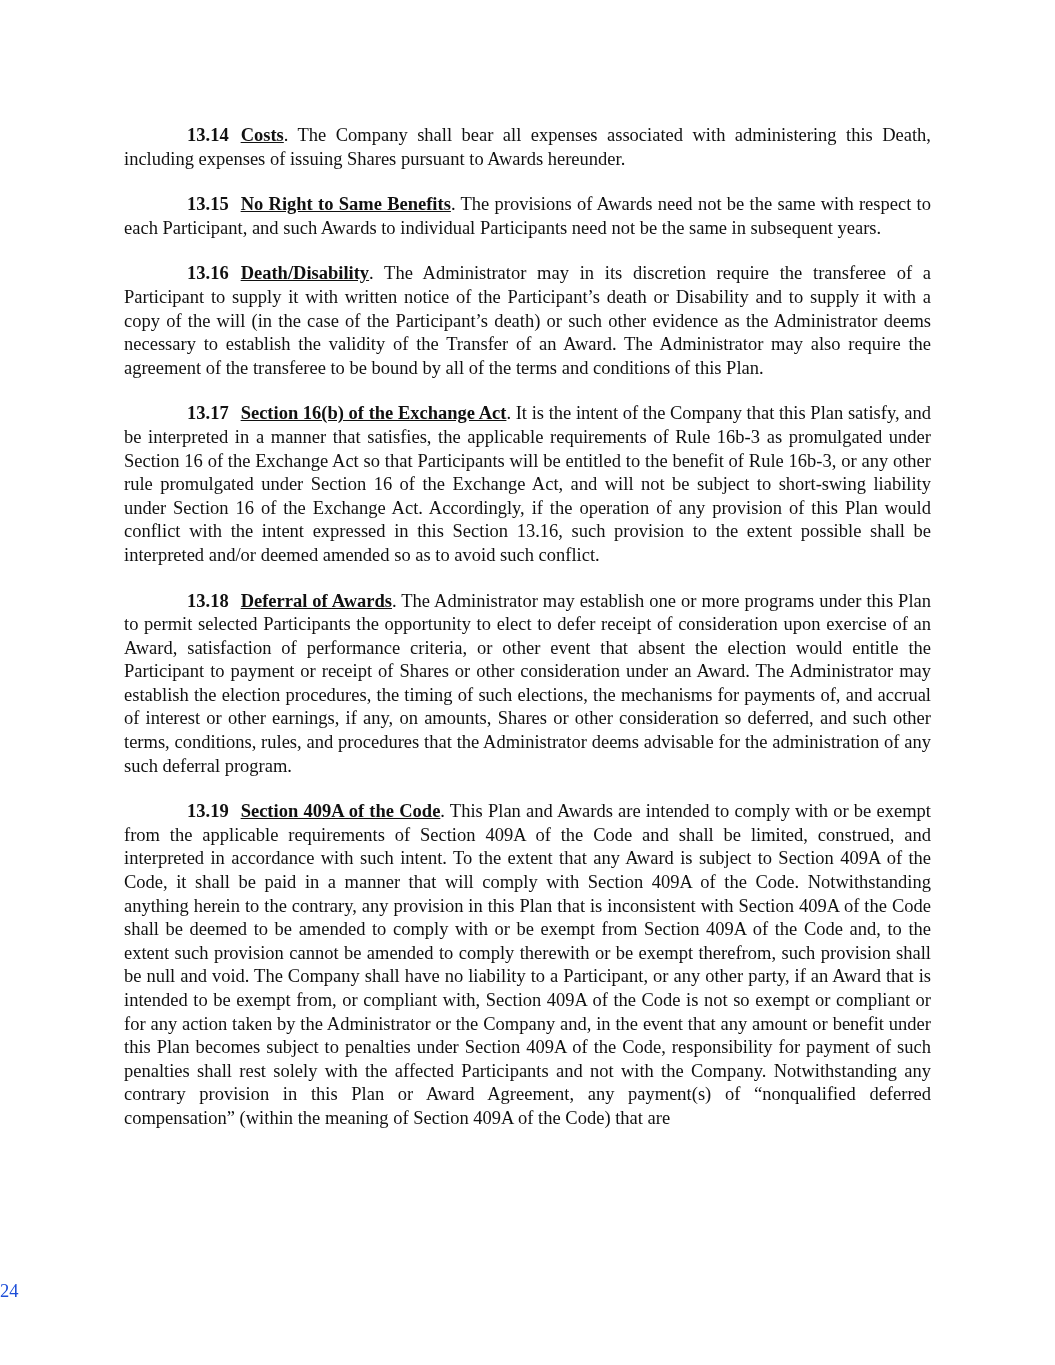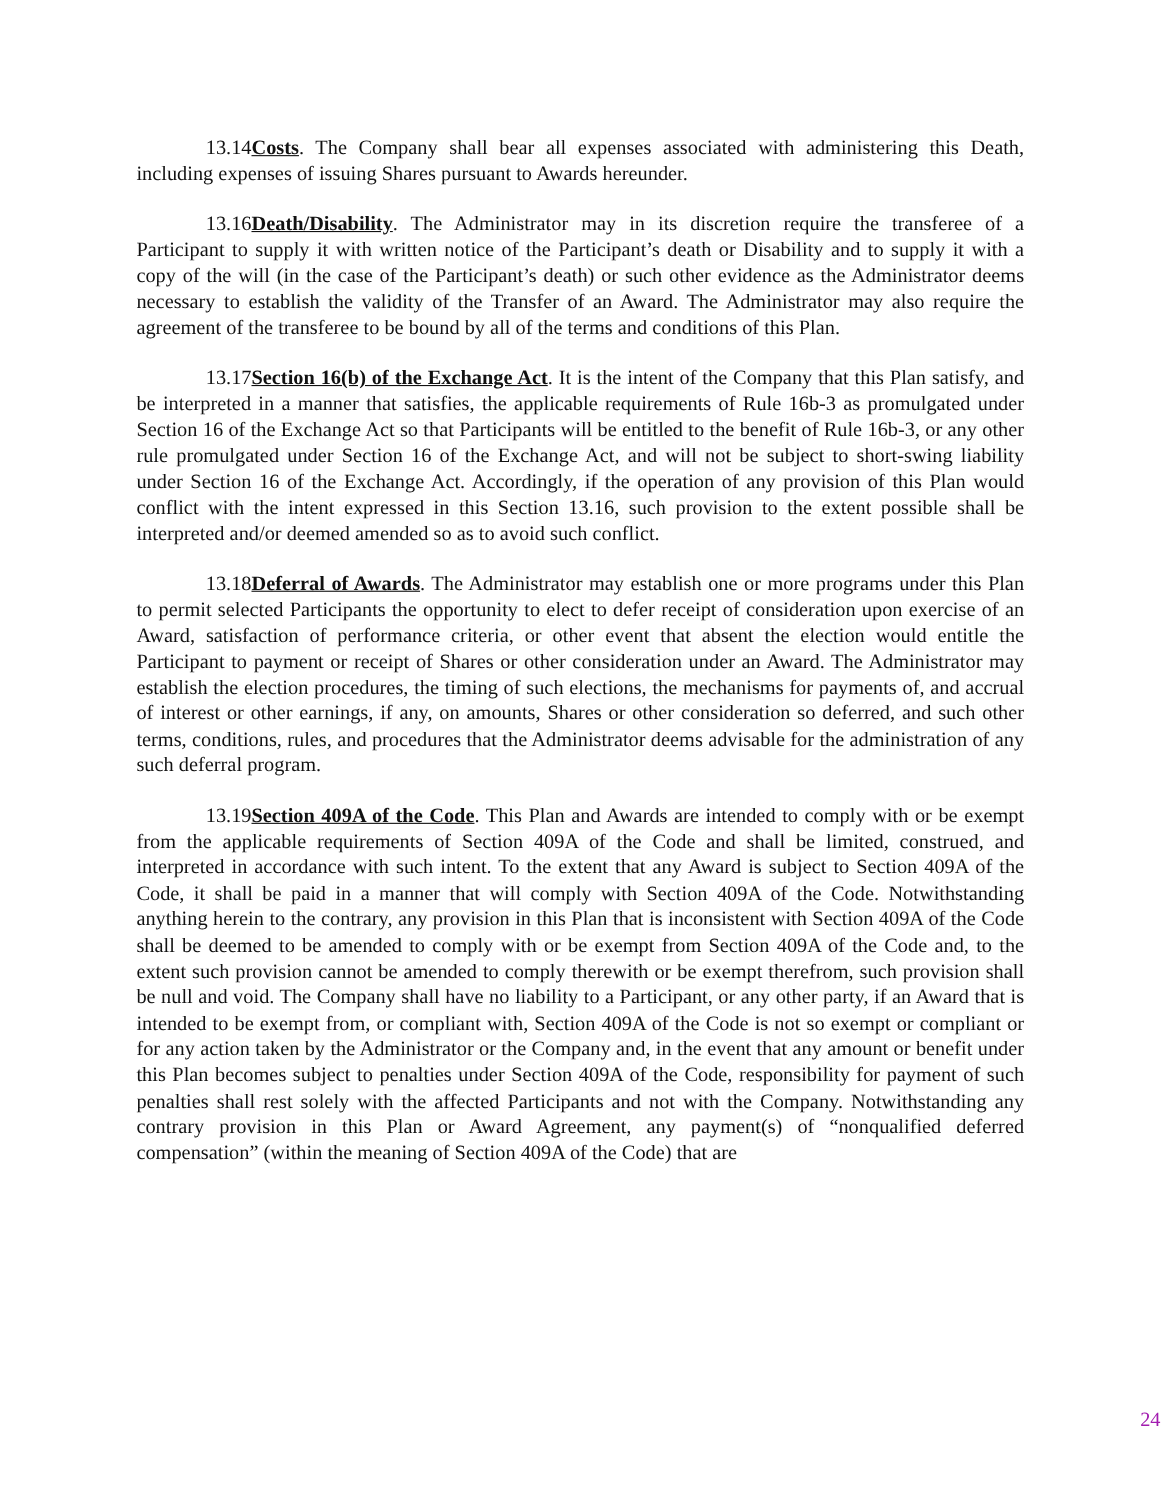--- a/index.html
+++ b/index.html
@@ -3,32 +3,33 @@
 <meta charset="utf-8">
 <style>
   html, body { margin: 0; padding: 0; background: #ffffff; }
   body { width: 1055px; height: 1365px; position: relative; overflow: hidden; }
   .page {
     position: absolute; left: 124px; top: 124px; width: 807px;
     font-family: "Liberation Serif", serif; font-size: 18.5px; line-height: 23.6px;
     color: #111111;
   }
   .para { text-align: justify; margin: 0 0 22px 0; text-indent: 63px; }
-  .num { font-weight: normal; }
+  .num { font-weight: bold; margin-right: 12px; }
   .head { font-weight: bold; text-decoration: underline; }
   .xref { }
   .pagenum {
-    position: absolute; left: 0; width: 1055px; top: 1281px; text-align: right;
-    font-family: "Liberation Serif", serif; font-size: 18.5px; color: #a21caf;
+    position: absolute; left: 0; width: 1055px; top: 1281px; text-align: left;
+    font-family: "Liberation Serif", serif; font-size: 18.5px; color: #1d4ed8;
   }
 </style>
 </head>
 <body>
 
 <div class="page">
   <p class="para"><span class="num">13.14</span><span class="head">Costs</span><span>. The Company shall bear all expenses associated with administering this Death, including expenses of issuing Shares pursuant to Awards hereunder.</span></p>
+  <p class="para"><span class="num">13.15</span><span class="head">No Right to Same Benefits</span><span>. The provisions of Awards need not be the same with respect to each Participant, and such Awards to individual Participants need not be the same in subsequent years.</span></p>
   <p class="para"><span class="num">13.16</span><span class="head">Death/Disability</span><span>. The Administrator may in its discretion require the transferee of a Participant to supply it with written notice of the Participant’s death or Disability and to supply it with a copy of the will (in the case of the Participant’s death) or such other evidence as the Administrator deems necessary to establish the validity of the Transfer of an Award. The Administrator may also require the agreement of the transferee to be bound by all of the terms and conditions of this Plan.</span></p>
   <p class="para"><span class="num">13.17</span><span class="head">Section 16(b) of the Exchange Act</span><span>. It is the intent of the Company that this Plan satisfy, and be interpreted in a manner that satisfies, the applicable requirements of Rule 16b-3 as promulgated under Section 16 of the Exchange Act so that Participants will be entitled to the benefit of Rule 16b-3, or any other rule promulgated under Section 16 of the Exchange Act, and will not be subject to short-swing liability under Section 16 of the Exchange Act. Accordingly, if the operation of any provision of this Plan would conflict with the intent expressed in this </span><span class="xref">Section 13.16</span><span>, such provision to the extent possible shall be interpreted and/or deemed amended so as to avoid such conflict.</span></p>
   <p class="para"><span class="num">13.18</span><span class="head">Deferral of Awards</span><span>. The Administrator may establish one or more programs under this Plan to permit selected Participants the opportunity to elect to defer receipt of consideration upon exercise of an Award, satisfaction of performance criteria, or other event that absent the election would entitle the Participant to payment or receipt of Shares or other consideration under an Award. The Administrator may establish the election procedures, the timing of such elections, the mechanisms for payments of, and accrual of interest or other earnings, if any, on amounts, Shares or other consideration so deferred, and such other terms, conditions, rules, and procedures that the Administrator deems advisable for the administration of any such deferral program.</span></p>
   <p class="para"><span class="num">13.19</span><span class="head">Section 409A of the Code</span><span>. This Plan and Awards are intended to comply with or be exempt from the applicable requirements of Section 409A of the Code and shall be limited, construed, and interpreted in accordance with such intent. To the extent that any Award is subject to Section 409A of the Code, it shall be paid in a manner that will comply with Section 409A of the Code. Notwithstanding anything herein to the contrary, any provision in this Plan that is inconsistent with Section 409A of the Code shall be deemed to be amended to comply with or be exempt from Section 409A of the Code and, to the extent such provision cannot be amended to comply therewith or be exempt therefrom, such provision shall be null and void. The Company shall have no liability to a Participant, or any other party, if an Award that is intended to be exempt from, or compliant with, Section 409A of the Code is not so exempt or compliant or for any action taken by the Administrator or the Company and, in the event that any amount or benefit under this Plan becomes subject to penalties under Section 409A of the Code, responsibility for payment of such penalties shall rest solely with the affected Participants and not with the Company. Notwithstanding any contrary provision in this Plan or Award Agreement, any payment(s) of “nonqualified deferred compensation” (within the meaning of Section 409A of the Code) that are</span></p>
 </div>
 
 <div class="pagenum">24</div>
 
 </body></html>

